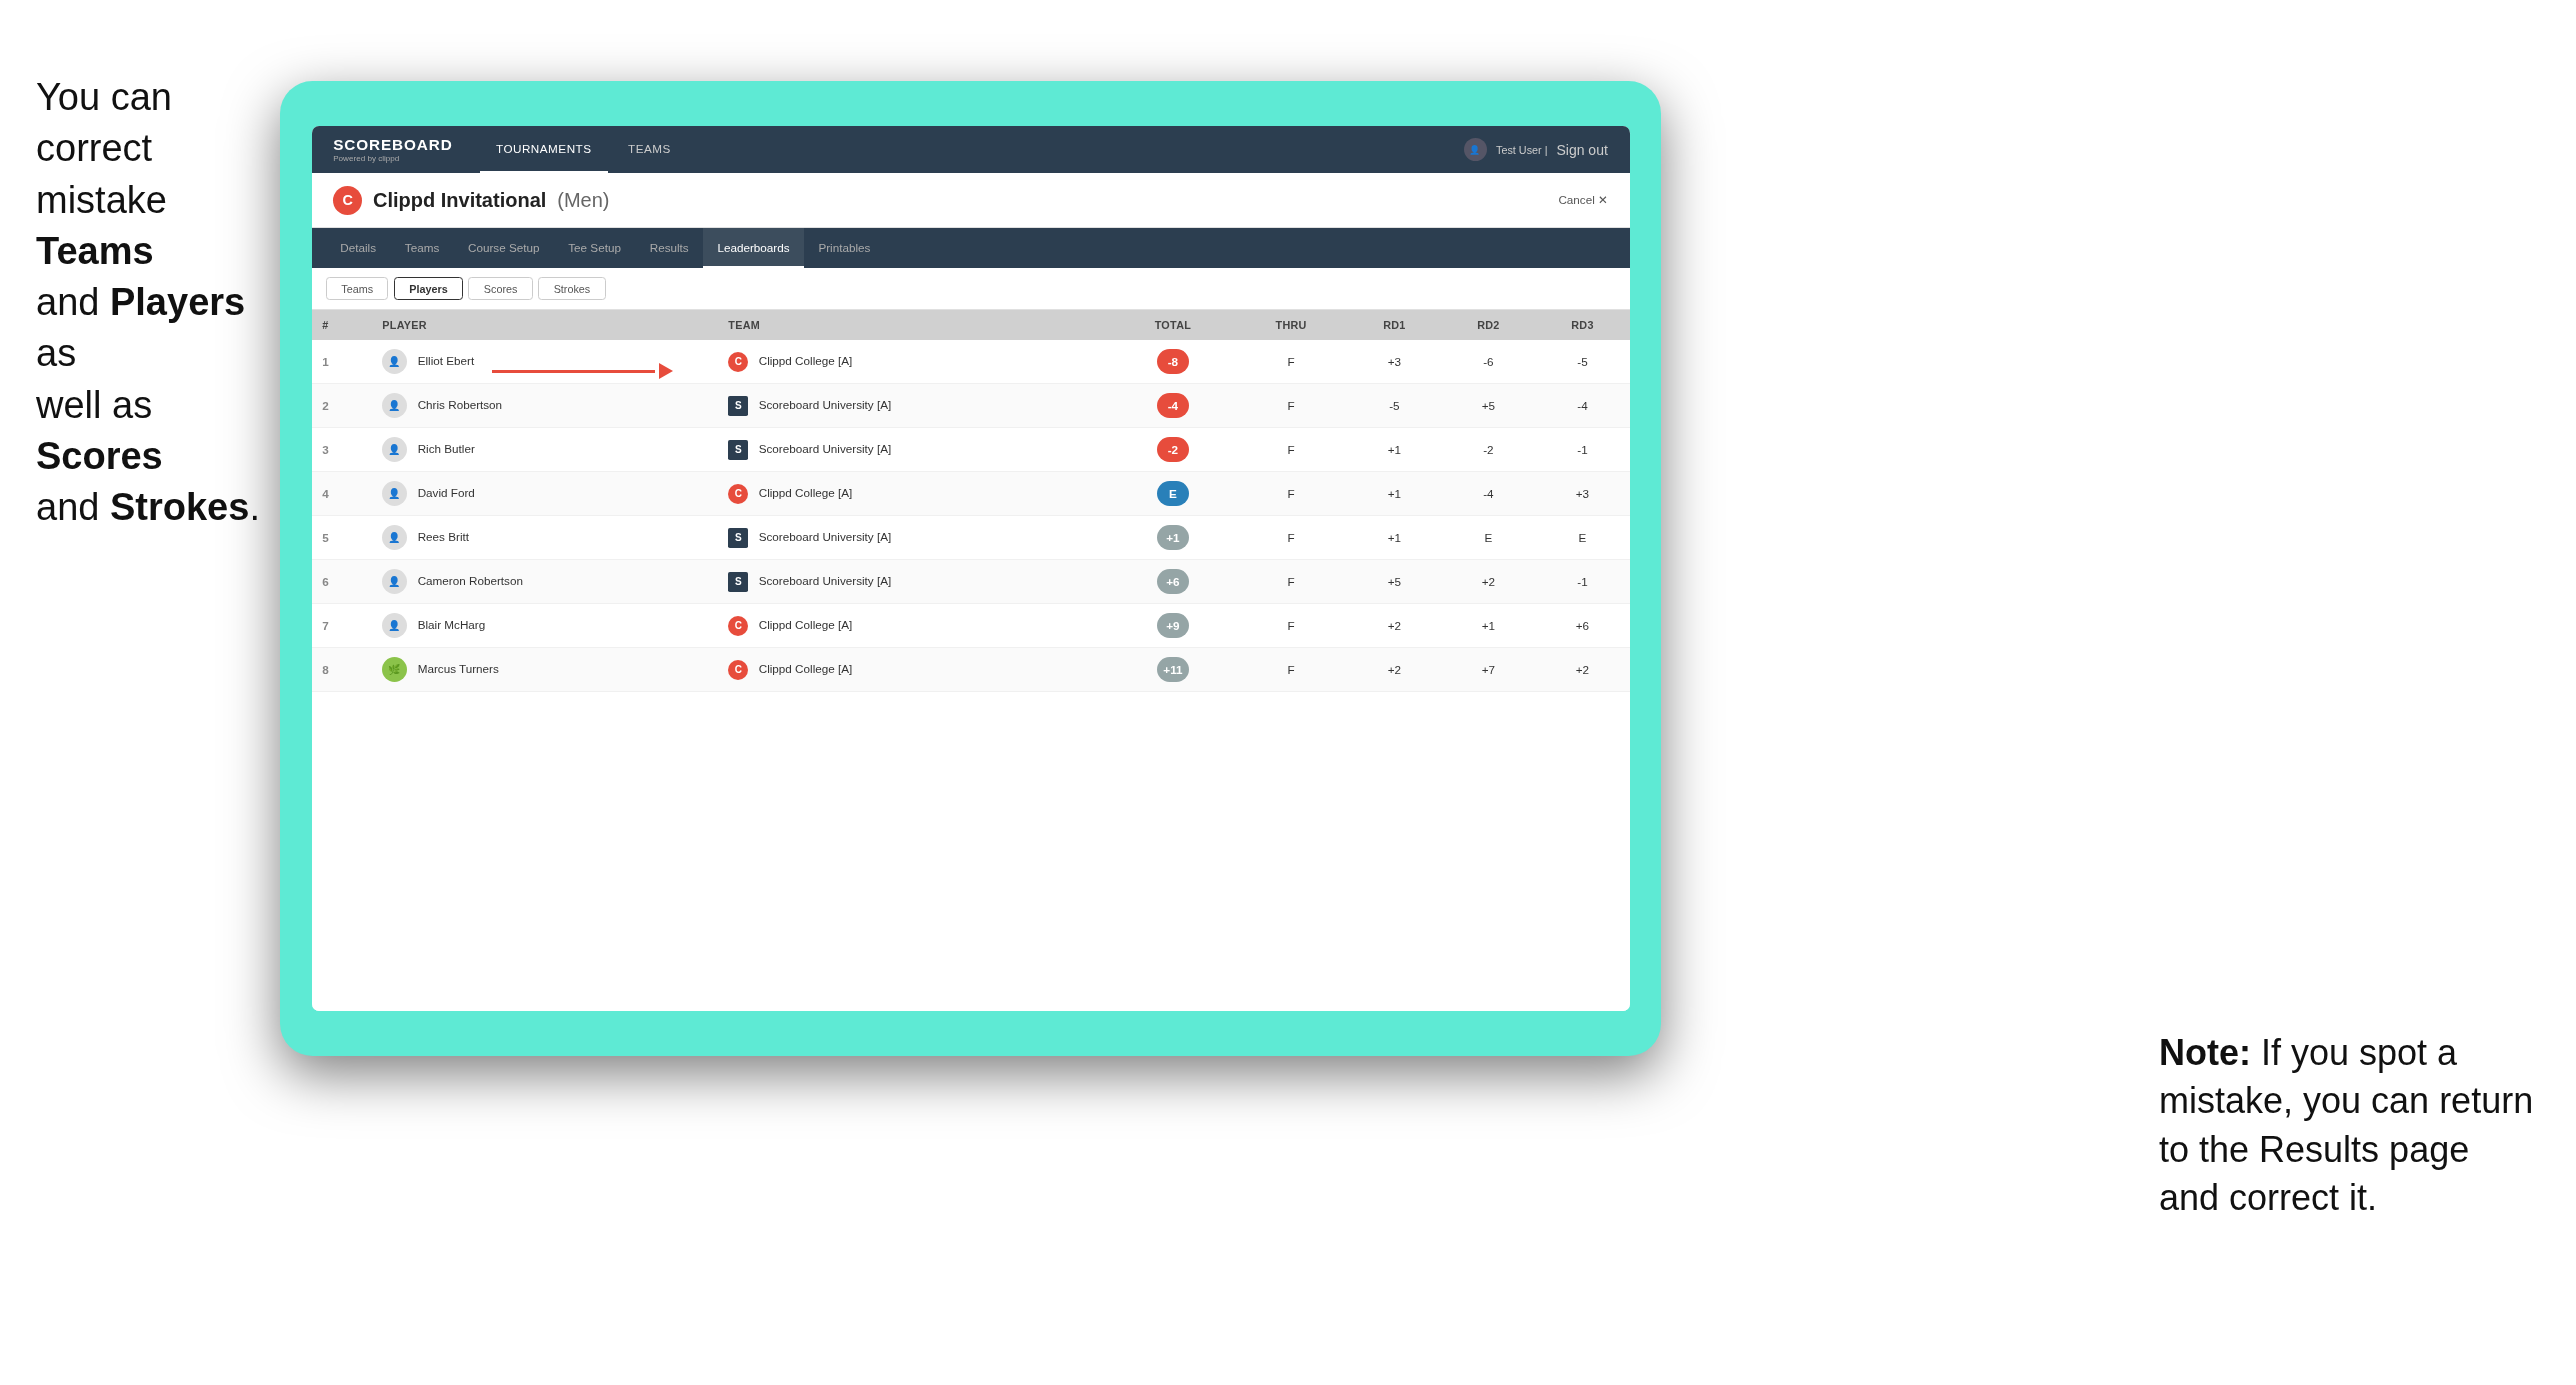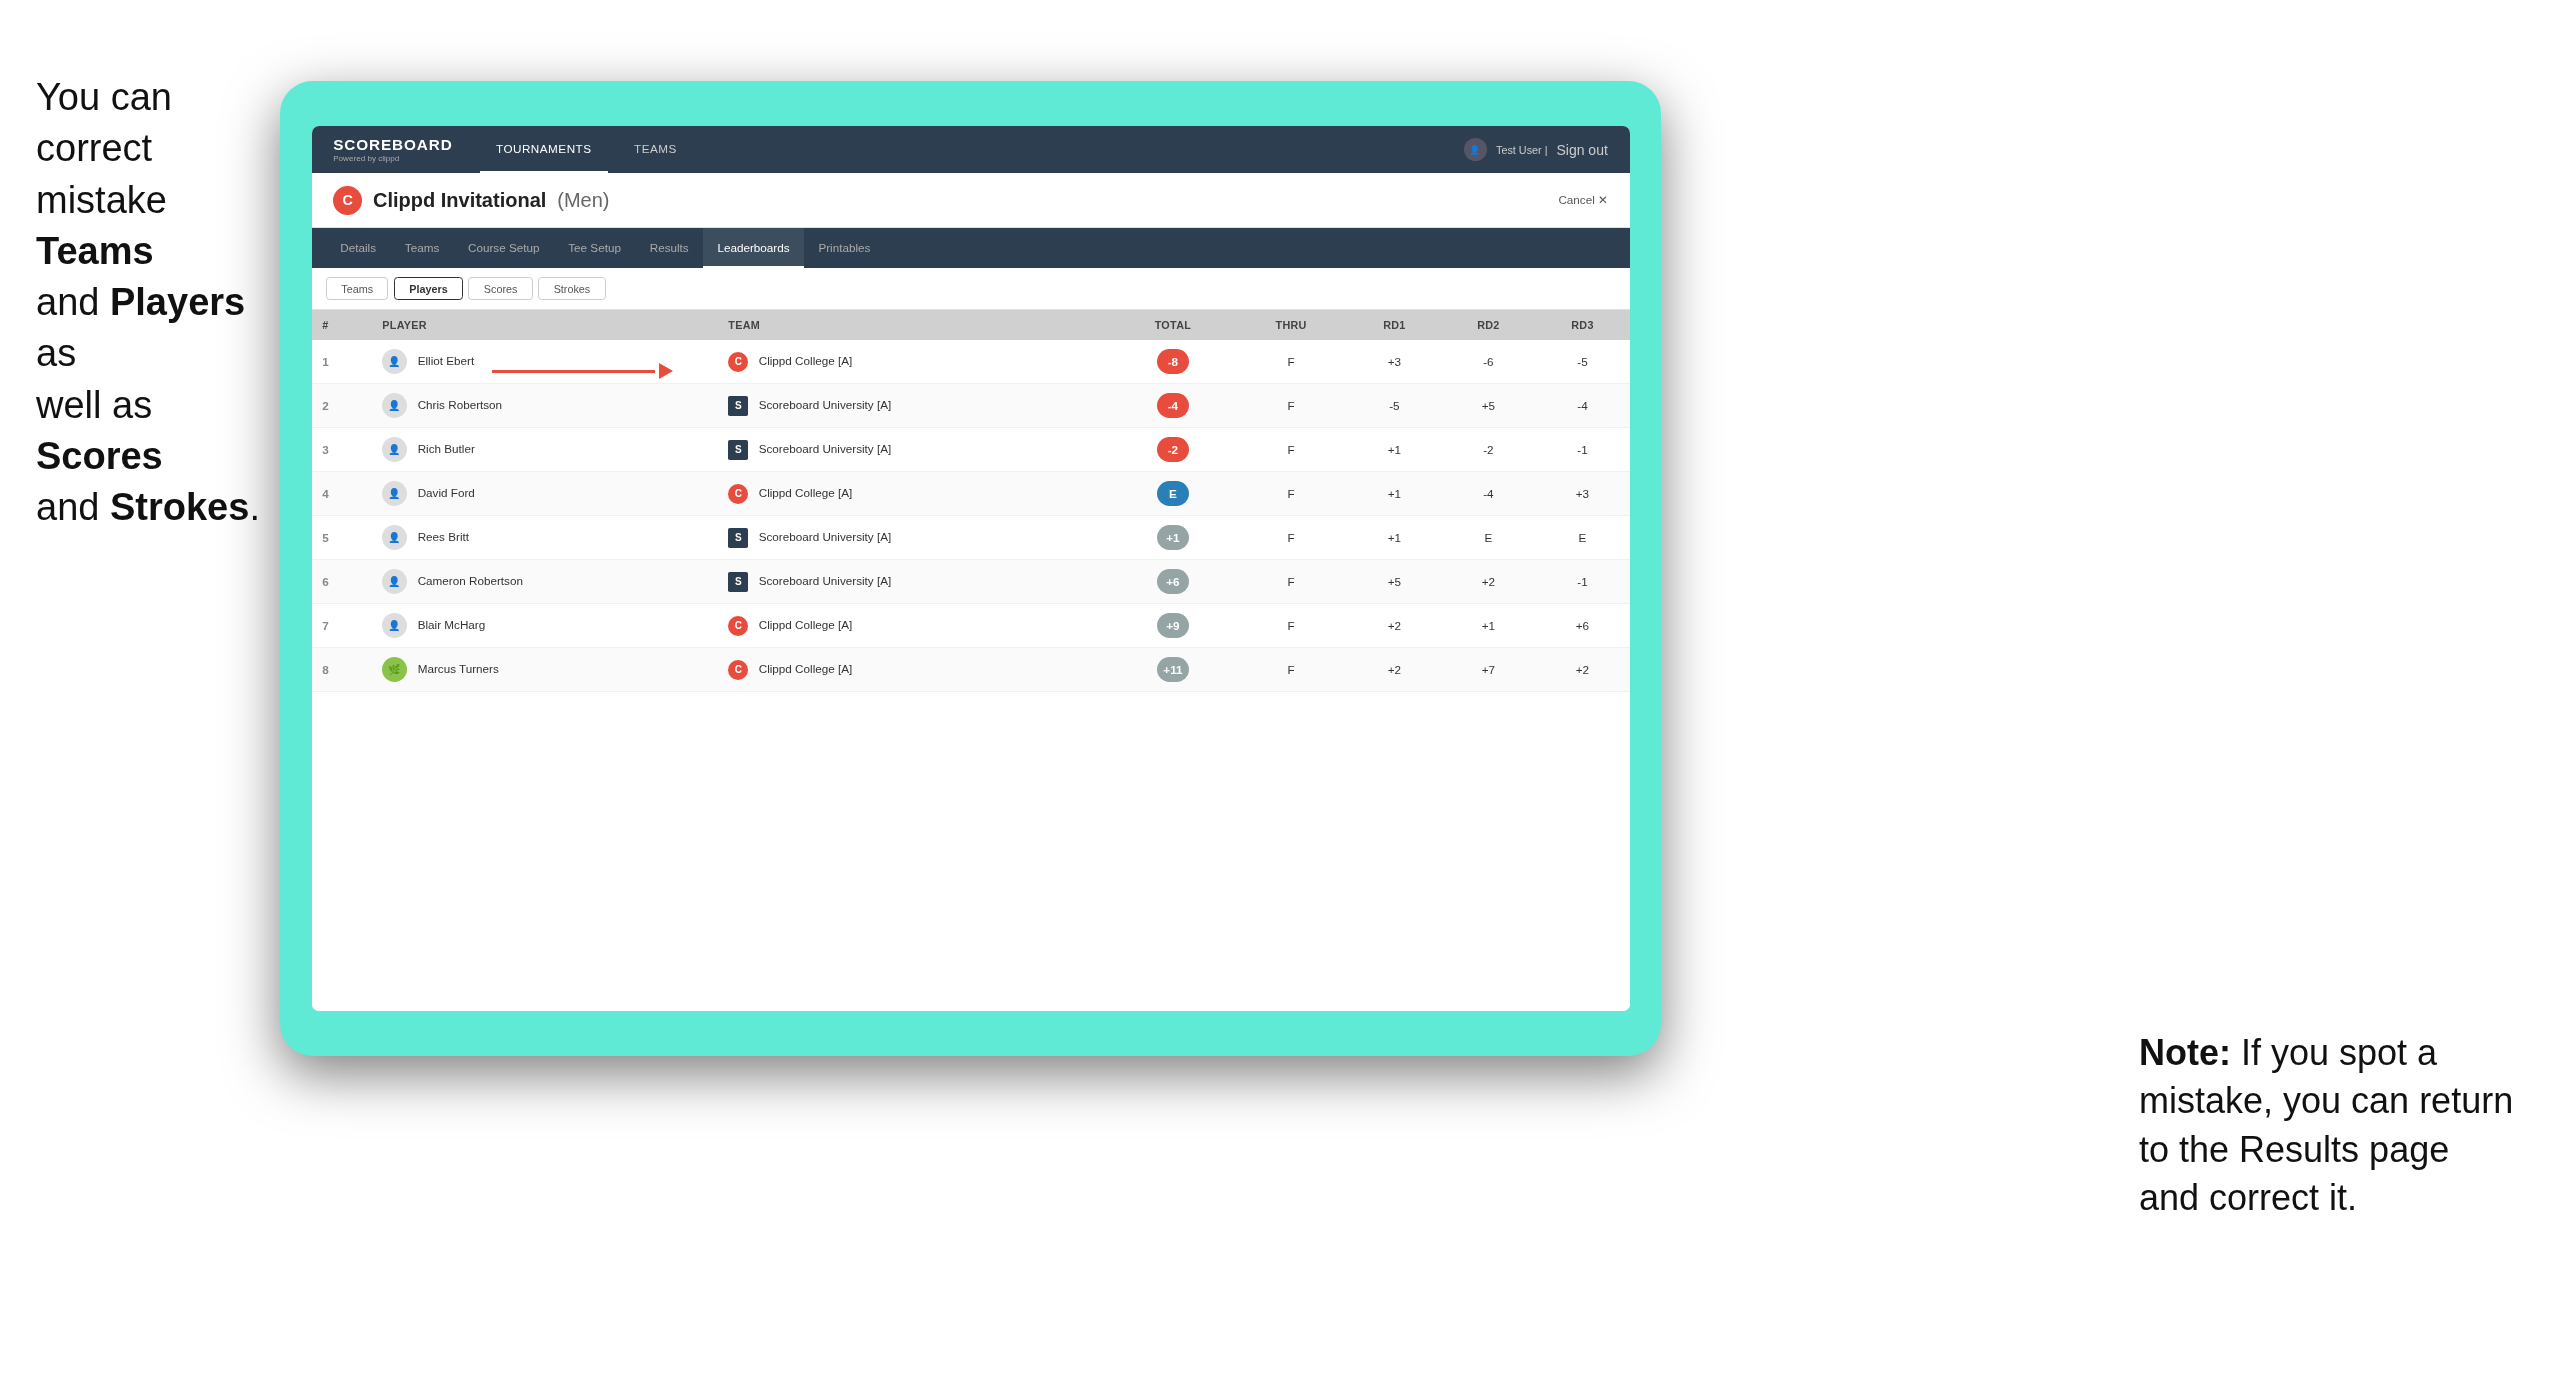--- a/index.html
+++ b/index.html
@@ -79,21 +79,21 @@
       font-weight: 800;
       color: white;
       letter-spacing: 0.9px;
     }
     .logo-sub {
       font-size: 8.1px;
       color: #aaa;
     }
     .nav-links {
       display: flex;
-      gap: 10px;
+      gap: 4px;
       flex: 1;
     }
     .nav-link {
       color: #ccc;
       font-size: 11.7px;
       padding: 0 16.3px;
       height: 47px;
       display: flex;
       align-items: center;
       cursor: pointer;
@@ -560,16 +560,16 @@
     </div>
 
   </div>
 </div>
 
 <div class="arrow-container">
   <div class="arrow-line"></div>
   <div class="arrow-head"></div>
 </div>
 
-<div class="right-text" style="position:absolute; right:58px; bottom:163px; width:379px; font-size:36px;">
+<div class="right-text" style="position:absolute; right:38px; bottom:163px; width:379px; font-size:36px;">
   <strong>Note:</strong><span> If you spot a mistake, you can return to the Results page and correct it.</span>
 </div>
 
 
 </body></html>

